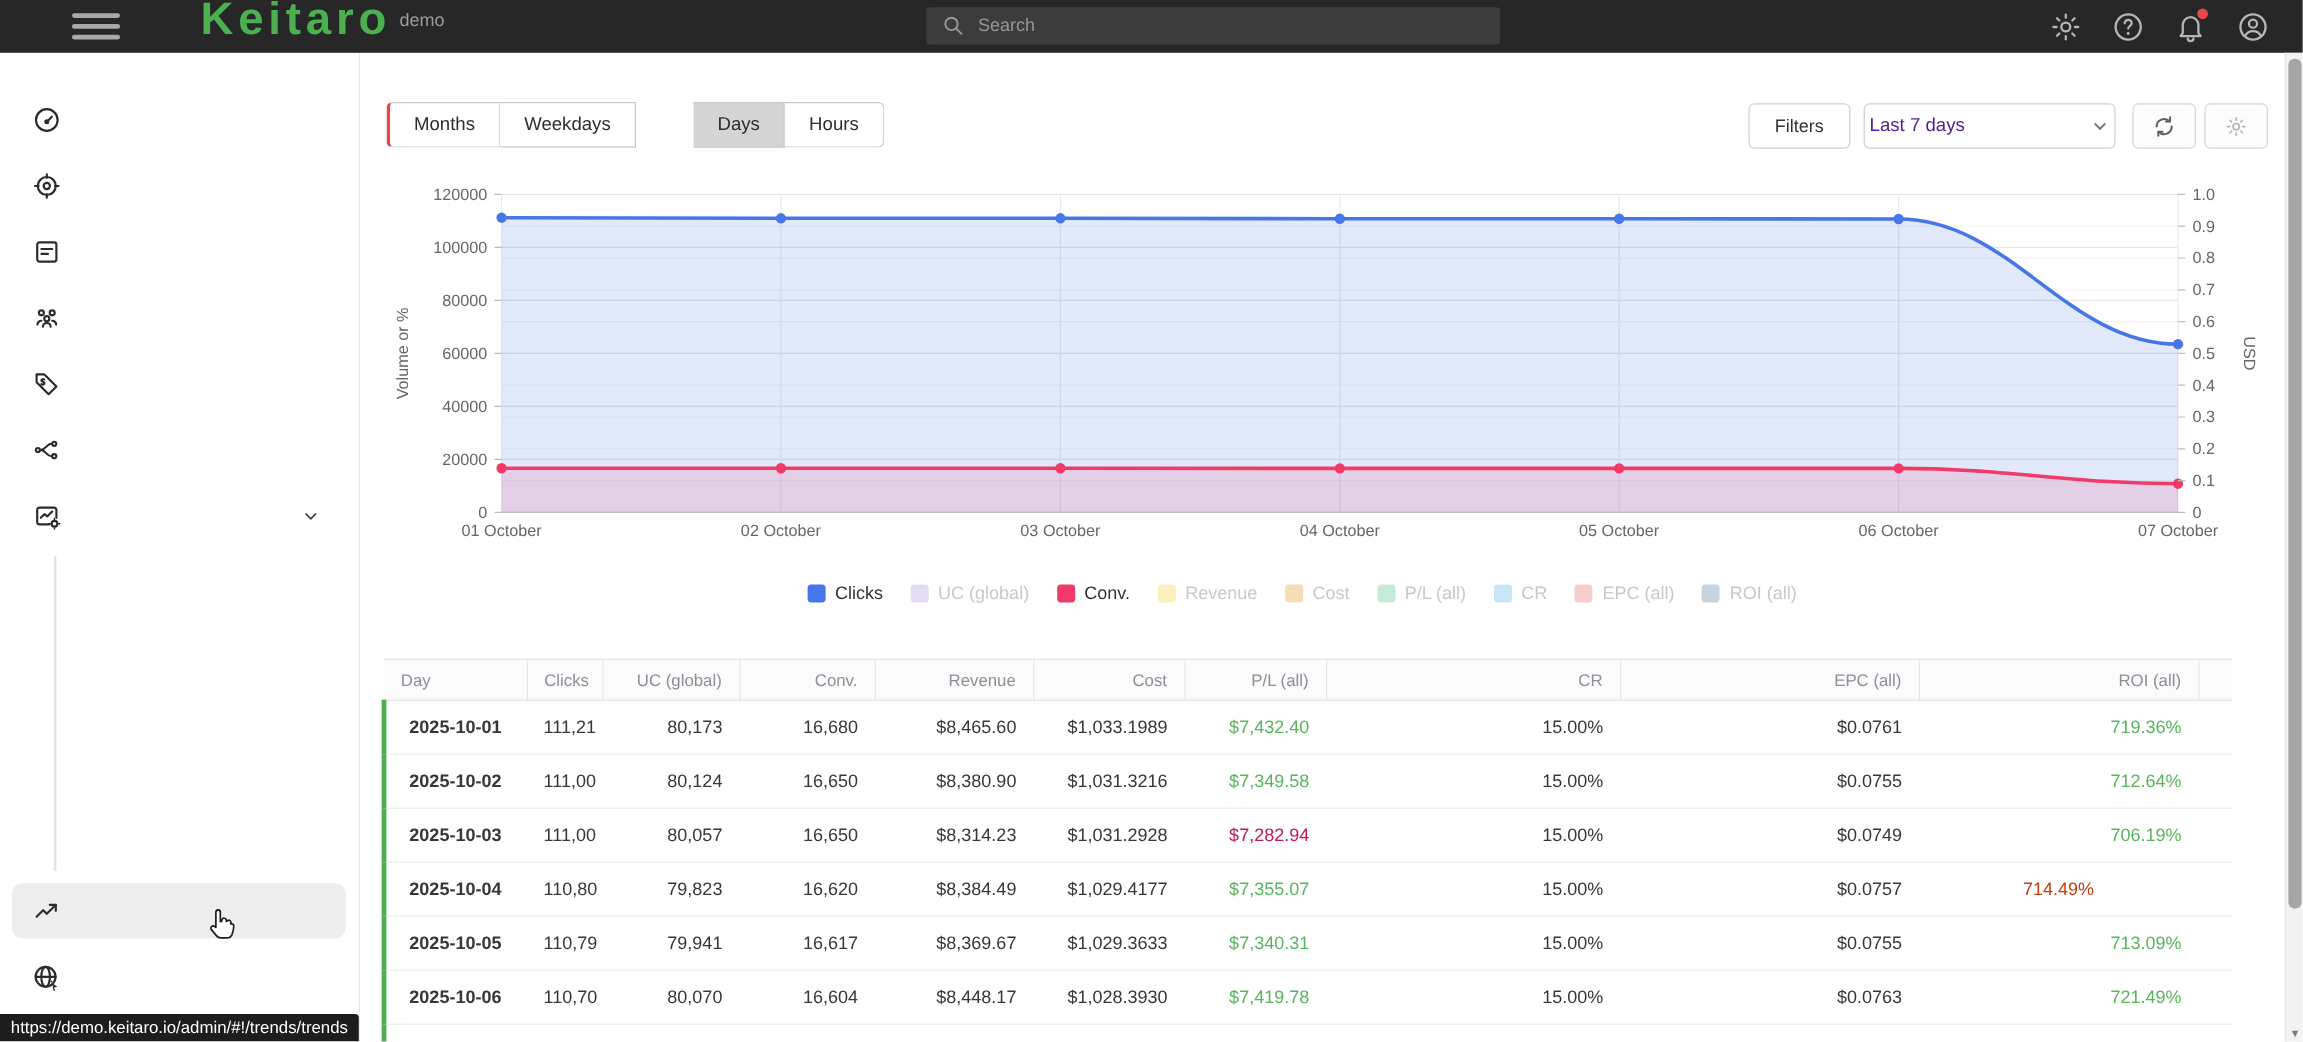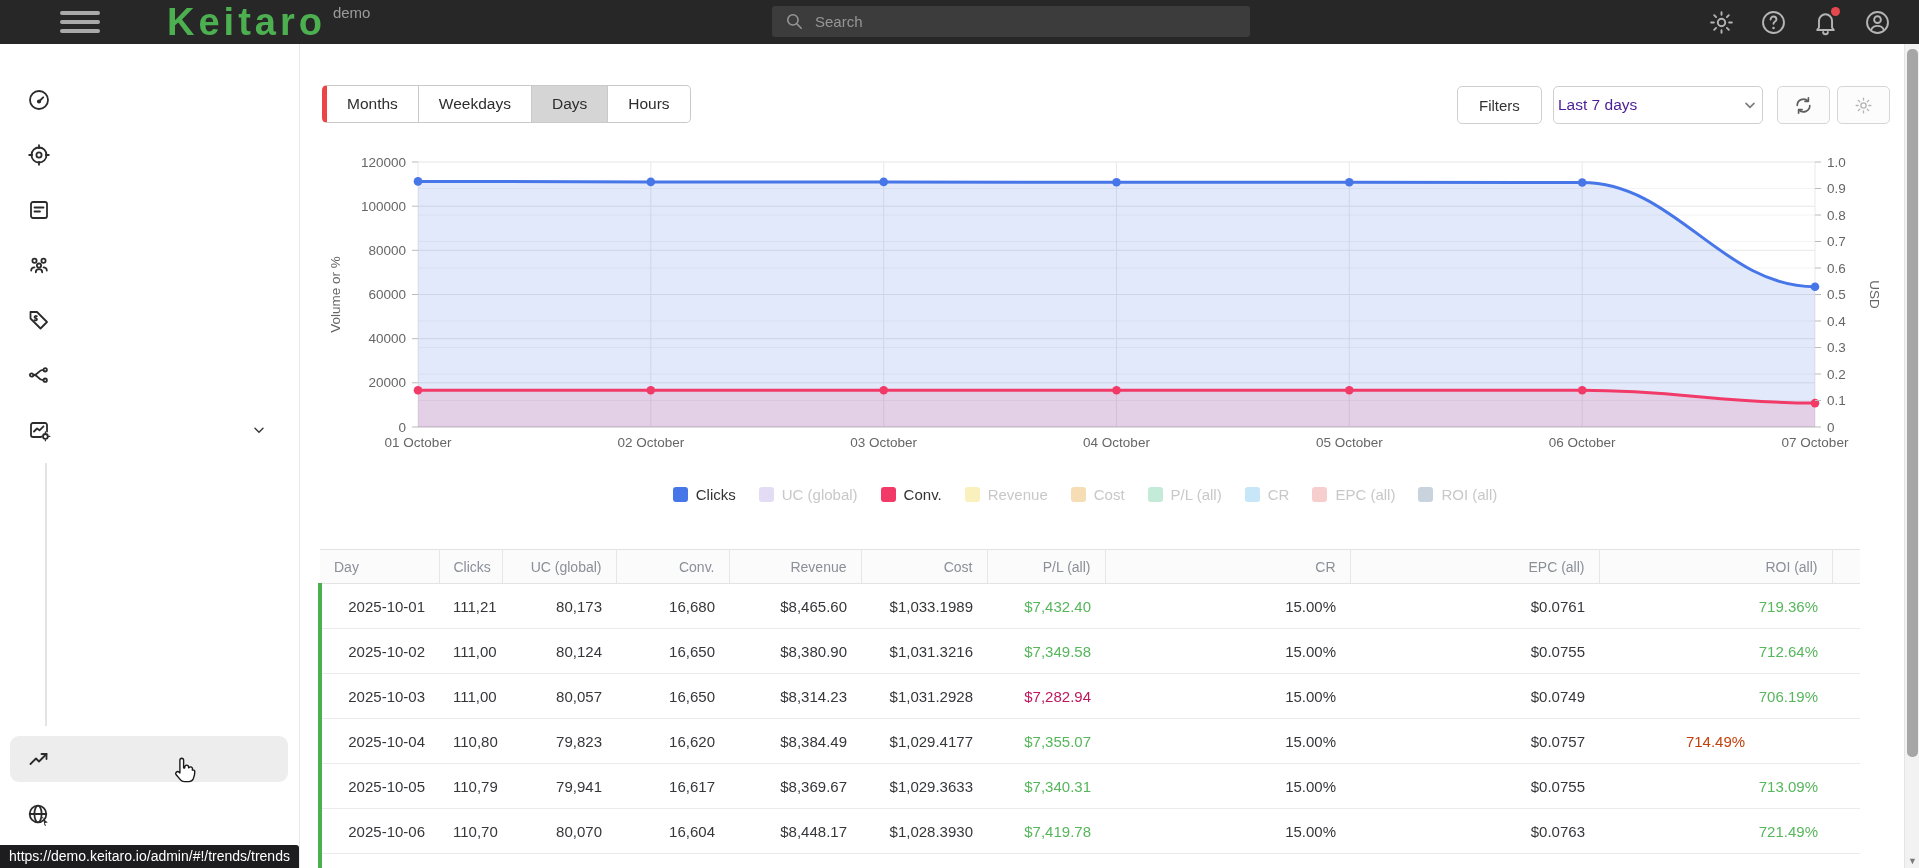--- a/index.html
+++ b/index.html
@@ -6,21 +6,21 @@
   html,body { width:1919px; height:868px; overflow:hidden; background:#fff;
     font-family:"Liberation Sans", sans-serif; }
   #stage { position:relative; width:1919px; height:868px; }
 
   
   .app-header { position:absolute; left:0; top:0; width:1919px; height:44px;
     background:#272727; z-index:30; }
   .hamburger { position:absolute; left:60px; top:11px; width:40px; height:22px;
     display:flex; flex-direction:column; justify-content:space-between; cursor:pointer; }
   .hamburger span { display:block; height:4px; border-radius:2px; background:#a9a9a9; }
-  .brand { position:absolute; left:167px; top:0; height:31px; display:flex; align-items:flex-start; }
+  .brand { position:absolute; left:167px; top:0; height:31px; display:flex; align-items:center; }
   .brand .logo { font-size:38px; font-weight:bold; letter-spacing:4px; line-height:44px; }
   .brand .env { margin-left:7px; font-size:15px; color:#9b9b9b; padding-top:4px; }
   .search-wrap { position:absolute; left:772px; top:6px; width:478px; height:31px;
     background:#3c3c3c; border-radius:3px; display:flex; align-items:center; }
   .search-wrap svg { margin-left:13px; }
   .search-wrap input { flex:1; background:transparent; border:none; outline:none;
     color:#d7d7d7; font-size:15px; margin-left:11px; font-family:inherit; }
   .search-wrap input::placeholder { color:#969696; }
   .hicons { position:absolute; right:28px; top:0; height:44px; display:flex;
     align-items:center; gap:25px; }
@@ -46,23 +46,23 @@
   .sub-item { height:55px; display:flex; align-items:center; cursor:pointer;
     color:#1f1f1f; font-size:15.5px; }
   .sub-item .lbl { margin-left:68px; }
 
   
   .toolbar { position:absolute; left:300px; top:0; width:1604px; }
   .tabs { position:absolute; left:22px; top:85px; display:flex; }
   .tab { height:38px; padding:0 20px; display:flex; align-items:center;
     border:1px solid #c9c9c9; border-left:none; background:#fff; font-size:15.5px;
     color:#2d2d2d; cursor:pointer; }
-  .tab:first-child { border-left:5px solid #ef4444; border-radius:5px 0 0 5px; }
+  .tab:first-child { border-left:3px solid #ef4444; border-radius:5px 0 0 5px; }
   .tab:last-child { border-radius:0 5px 5px 0; }
-  .tab.active { background:#d5d5d5; }
+  .tab.active { background:#d5d5d5;margin-left:48px; }
   .filters-btn { position:absolute; left:1157px; top:86px; height:38px; padding:0 21px;
     display:flex; align-items:center; background:#fff; border:1px solid #cfcfcf;
     border-radius:5px; font-size:15px; color:#333; cursor:pointer; }
   .range-select { position:absolute; left:1253px; top:86px; width:210px; height:38px;
     background:#fff; border:1px solid #cfcfcf; border-radius:5px; display:flex;
     align-items:center; padding:0 4px; font-size:15.5px; color:#4c1d95; cursor:pointer; }
   .range-select .chev { margin-left:auto; }
   .icon-btn { position:absolute; top:86px; width:53px; height:38px; background:#fcfcfc;
     border:1px solid #d6d6d6; border-radius:5px; display:flex; align-items:center;
     justify-content:center; cursor:pointer; }
@@ -78,21 +78,21 @@
   .tbl { position:absolute; left:318px; top:549px; width:1542px;
     border-collapse:collapse; table-layout:fixed; }
   .tbl th { height:34px; background:#fbfbfb; border-top:1px solid #e3e3e3;
     border-bottom:1px solid #e3e3e3; border-right:1px solid #e6e6e6;
     font-weight:normal; font-size:14px; color:#8a8f98; text-align:right;
     padding:0 14px; white-space:nowrap; overflow:hidden; cursor:pointer; }
   .tbl th:first-child { text-align:left; }
   .tbl th:last-child { border-right:none; }
   .tbl td { height:45px; border-bottom:1px solid #ebebeb; font-size:15px; color:#36373a;
     text-align:right; padding:0 14px; white-space:nowrap; overflow:hidden; }
-  .tbl td:first-child { text-align:right; border-left:4px solid #4caf50; padding-left:12px; }
+  .tbl td:first-child { text-align:center; border-left:4px solid #4caf50; padding-left:12px;font-weight:bold; }
 
   
   .statusbar { position:absolute; left:0; bottom:0; height:23px; background:#1d1d1f;
     color:#fff; font-size:14px; line-height:23px; padding:0 9px; z-index:40;
     border-top-right-radius:3px; }
   .scrollbar { position:absolute; right:0; top:44px; width:15px; height:824px;
     background:#f2f2f2; border-left:1px solid #e4e4e4; z-index:35; }
   .scroll-thumb { position:absolute; left:2px; top:5px; width:11px; height:708px;
     background:#a6a6a6; border-radius:5px; cursor:pointer; }
   .scroll-arrow { position:absolute; left:0; bottom:2px; width:15px; text-align:center;

